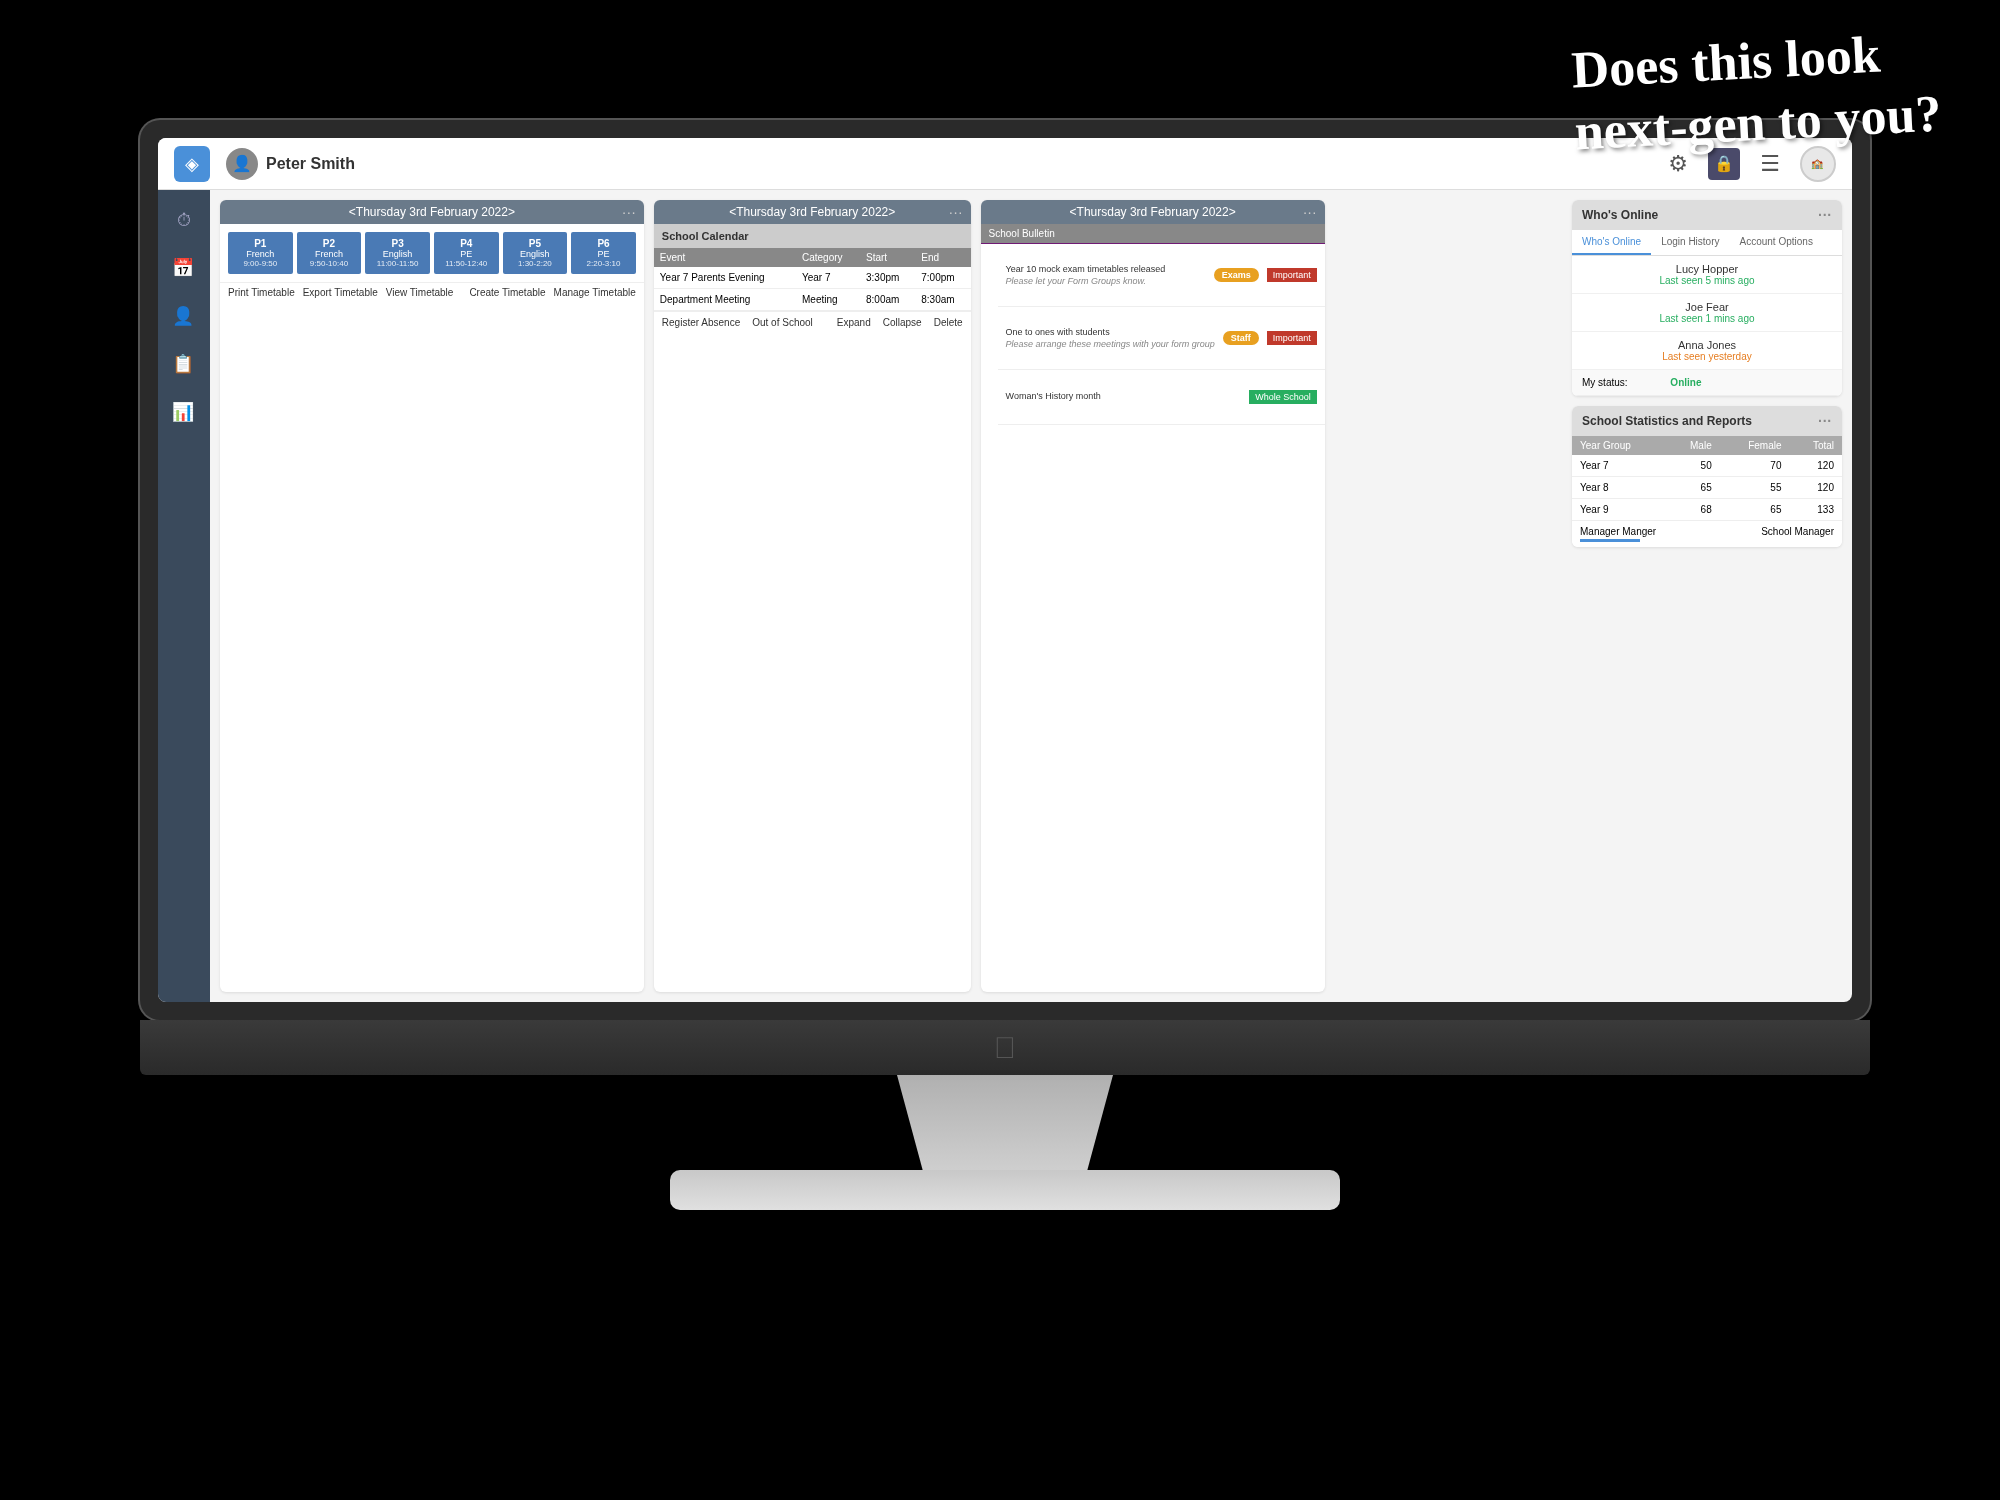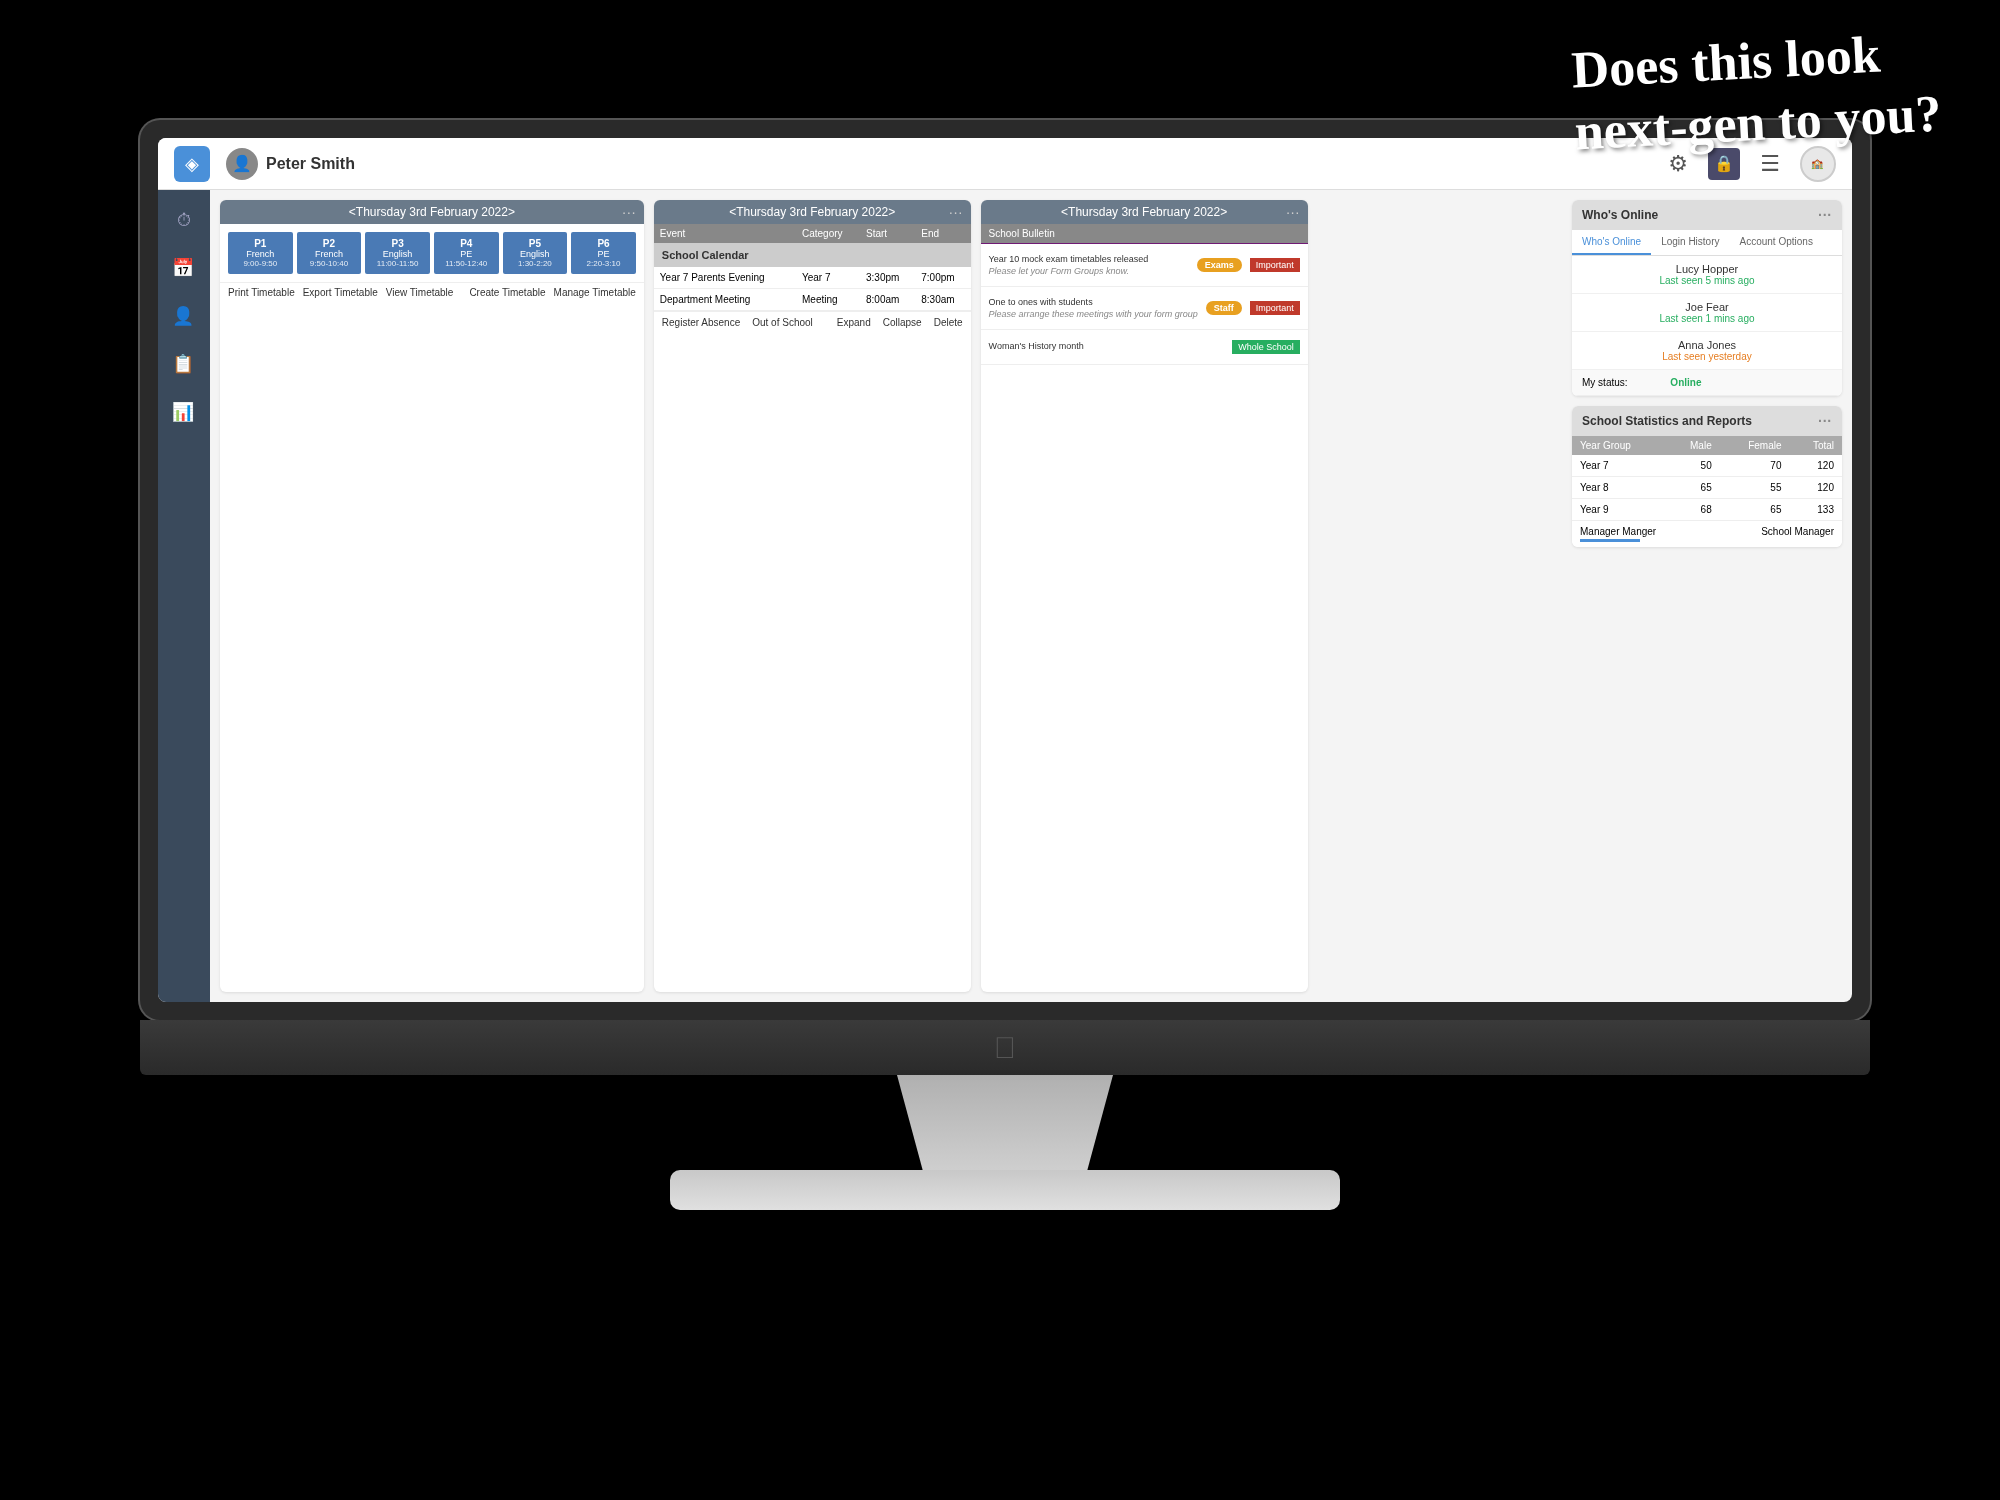--- a/index.html
+++ b/index.html
@@ -359,23 +359,24 @@
       background: #888;
       color: white;
       padding: 4px 8px;
       font-size: 10px;
       border-bottom: 1px solid #701a75;
     }
 
     .bulletin-item {
       display: flex;
       align-items: center;
-      padding: 10px 8px;
+      padding: 20px 8px;
       border-bottom: 1px solid #eee;
       gap: 8px;
+      margin-left: 17px;
     }
 
     .bulletin-text { flex: 1; font-size: 9px; color: #333; }
     .bulletin-text .main-text { margin-bottom: 2px; }
     .bulletin-text .sub-text { color: #888; font-style: italic; }
 
     .bulletin-tag {
       padding: 2px 8px;
       border-radius: 10px;
       font-size: 9px;
@@ -597,27 +598,27 @@
                 </div>
 
                 <div class="widget-card">
                   <div class="widget-header-bar">
                     <span>&lt;Thursday 3rd February 2022&gt;</span>
                     <span class="more-dots">···</span>
                   </div>
                   <table class="calendar-table">
                     <thead>
                       <tr>
+                        <th colspan="4" style="font-size:11px;font-weight:bold;background:#ccc;color:#333;padding:6px 8px;">School Calendar</th>
+                      </tr>
+                      <tr>
                         <th>Event</th>
                         <th>Category</th>
                         <th>Start</th>
                         <th>End</th>
-                      </tr>
-                      <tr>
-                        <th colspan="4" style="font-size:11px;font-weight:bold;background:#ccc;color:#333;padding:6px 8px;">School Calendar</th>
                       </tr>
                     </thead>
                     <tbody>
                       <tr>
                         <td>Year 7 Parents Evening</td>
                         <td>Year 7</td>
                         <td>3:30pm</td>
                         <td>7:00pm</td>
                       </tr>
                       <tr>

